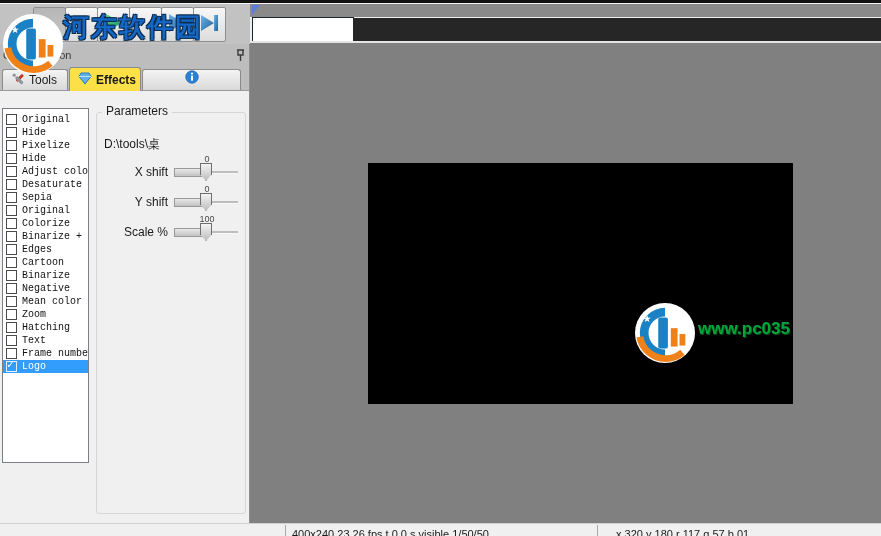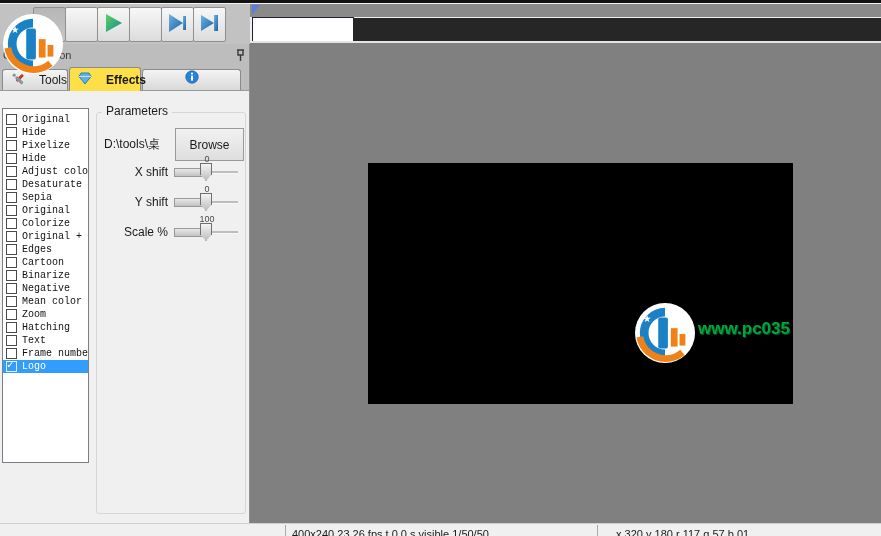--- a/index.html
+++ b/index.html
@@ -26,21 +26,21 @@
 
   
   #objbar{left:0;top:44px;width:250px;height:22px;background:#bdbdbd;}
   #objbar-title{position:absolute;left:3px;top:5px;font-size:11px;color:#3c3c3c;}
   #pin{position:absolute;left:235px;top:4px;}
 
   
   #tabstrip{left:0;top:66px;width:250px;height:25px;background:#bdbdbd;}
   .tab{position:absolute;top:3px;height:21px;border:1px solid #8a8a8a;border-bottom:none;
     border-radius:3px 3px 0 0;background:linear-gradient(#f4f4f4,#d9d9d9);
-    display:flex;align-items:center;gap:14px;padding:0 8px;font-size:12px;color:#1a1a1a;box-sizing:border-box;}
+    display:flex;align-items:center;gap:4px;padding:0 8px;font-size:12px;color:#1a1a1a;box-sizing:border-box;}
   .tab.selected{top:1px;height:24px;background:#fde047;font-weight:bold;z-index:3;}
   #tab-tools{left:2px;width:66px;}
   #tab-effects{left:69px;width:72px;}
   #tab-layer{left:142px;width:99px;flex-direction:column;}
   #panel{left:0;top:90px;width:249px;height:433px;background:#f0f0f0;border-top:1px solid #9a9a9a;}
   #v-divider{left:249px;top:44px;width:1px;height:479px;background:#8f8f8f;}
 
   
   #listbox{left:2px;top:108px;width:85px;height:349px;background:#fff;border:1px solid #7a7e85;
     overflow:hidden;padding-top:4px;box-sizing:content-box;}
@@ -269,21 +269,21 @@
         <span class="fx-cb">
           
         </span>
         <span class="fx-label">Colorize</span>
       </div>
 
       <div class="fx-row">
         <span class="fx-cb">
           
         </span>
-        <span class="fx-label">Original +</span>
+        <span class="fx-label">Binarize +</span>
       </div>
 
       <div class="fx-row">
         <span class="fx-cb">
           
         </span>
         <span class="fx-label">Edges</span>
       </div>
 
       <div class="fx-row">
@@ -346,21 +346,20 @@
         <span class="fx-cb">
           <span class="fx-check">✓</span>
         </span>
         <span class="fx-label">Logo</span>
       </div>
     </div>
 
   <div class="abs" id="params-group"></div>
   <div class="abs" id="params-label">Parameters</div>
   <div class="abs" id="path-label">D:\tools\桌</div>
-  <div class="abs" id="browse-btn">Browse</div>
 
   <div class="abs" id="param-rows">
 
       <div class="param-row">
         <span class="param-label">X shift</span>
         <span class="param-value">0</span>
         <div class="slider">
           <div class="track-line"></div>
           <div class="track-fill"></div>
           <div class="thumb"></div>
@@ -414,14 +413,15 @@
     <svg width="62" height="62" viewBox="0 0 64 64">
       <circle cx="32" cy="32" r="31" fill="#fff"></circle>
       <path d="M32 6 a26 26 0 1 0 0 52 l0 -9 a17 17 0 0 1 0 -34 z" fill="#1a82c4"></path>
       <rect x="25" y="16" width="10" height="32" rx="2" fill="#1a82c4"></rect>
       <path d="M6 36 a27 27 0 0 0 44 16" stroke="#f08119" stroke-width="7" fill="none"></path>
       <rect x="38" y="27" width="7" height="19" fill="#f08119"></rect>
       <rect x="47" y="33" width="6" height="12" fill="#f08119"></rect>
       <text x="9" y="21" font-size="10" fill="#fff">★</text>
     </svg>
   </span>
+  <span class="wm-text1" id="wm-top-1" style="z-index:50">河东软件园</span>
 
 </div>
 
 </body></html>

